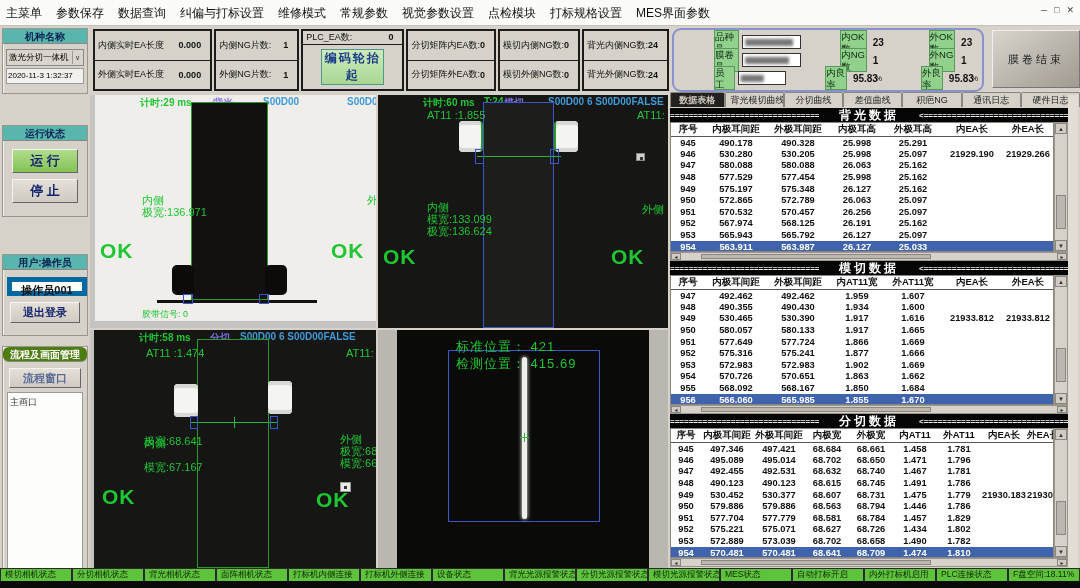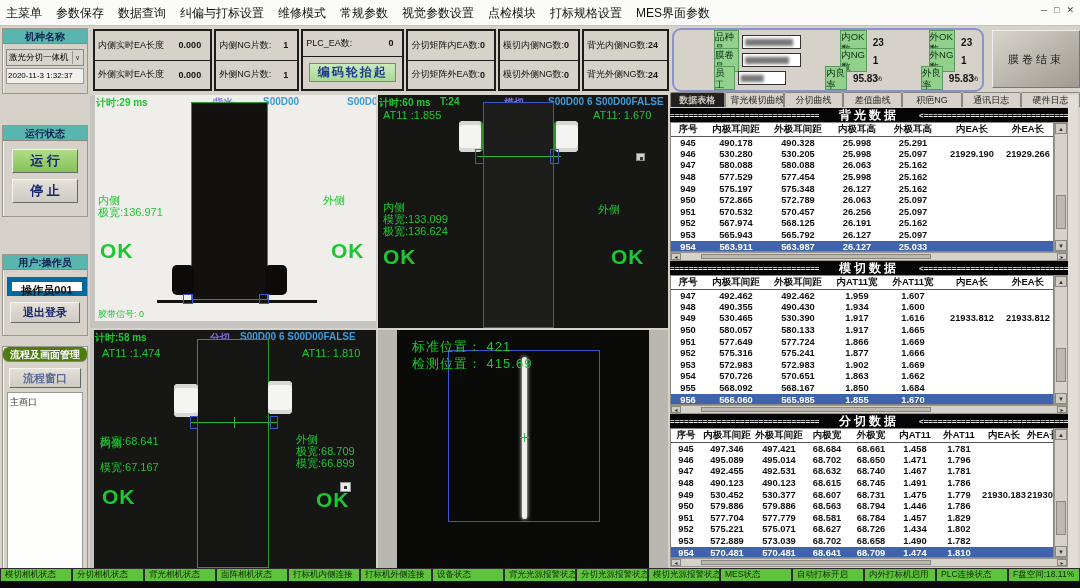--- a/index.html
+++ b/index.html
@@ -66,21 +66,21 @@
   .sval { font-size:10px; font-weight:bold; color:#111; width:32px; padding-left:3px; }
   .sunit { font-size:8px; color:#111; margin-left:-6px; }
   .btn-end { position:absolute; right:0; top:2px; width:88px; height:58px; font-size:11px;
              letter-spacing:3px; color:#222; background:linear-gradient(145deg,#d8d4cc,#a09a90);
              border:1px solid #777; border-top-color:#eee; border-left-color:#eee; }
 
   
   .cams { position:absolute; left:90px; top:95px; width:578px; height:473px; }
   .cam { position:absolute; overflow:hidden; }
   .cam .txt { position:absolute; white-space:nowrap; }
-  .g { color:#1ec632; } .p { color:#7d6ee0; } .b { color:#3f9ad8; }
+  .g { color:#1ec632;padding-left:44px; } .p { color:#7d6ee0; } .b { color:#3f9ad8; }
   .cam-head { font-size:10px; font-weight:bold; }
   .oktxt { font-size:21px; font-weight:bold; color:#1ec632; letter-spacing:1px; }
   #cam-bl { left:0; top:0; width:286px; height:233px; background:#efeeea; border-left:5px solid #c6c4c0; }
   #cam-bl .strip { position:absolute; left:96px; top:7px; width:77px; height:198px;
                    background:#131110; border:1px solid #2a9a2a; }
   #cam-bl .ear { position:absolute; width:22px; height:30px; background:#0c0b0a; border-radius:5px; top:170px; }
   #cam-bl .tapeline { position:absolute; left:62px; top:205px; width:160px; height:3px; background:#14120f; }
   #cam-bl .bsq { position:absolute; width:10px; height:10px; border:1px solid #3c55c8; top:199px; background:transparent; }
   #cam-bl .botbar { position:absolute; left:0; bottom:0; width:100%; height:7px; background:#c6c4c0; }
   #cam-dc { left:288px; top:0; width:290px; height:233px; background:#161615; }
@@ -227,21 +227,21 @@
       <div class="tpcell">
           <span class="tpl">外侧NG片数:</span>
           <span class="tpv">1</span>
         </div>
     </div>
     <div class="tpcol" style="flex:1.25">
       <div class="tpcell">
           <span class="tpl">PLC_EA数:</span>
           <span class="tpv">0</span>
         </div>
-      <div class="tpcell" style="padding:4px;">
+      <div class="tpcell" style="padding:16px;">
           <button class="btn3d btn-encoder">编码轮抬起</button>
         </div>
     </div>
     <div class="tpcol" style="flex:1.05">
       <div class="tpcell">
           <span class="tpl">分切矩阵内EA数:</span>
           <span class="tpv">0</span>
         </div>
       <div class="tpcell">
           <span class="tpl">分切矩阵外EA数:</span>

